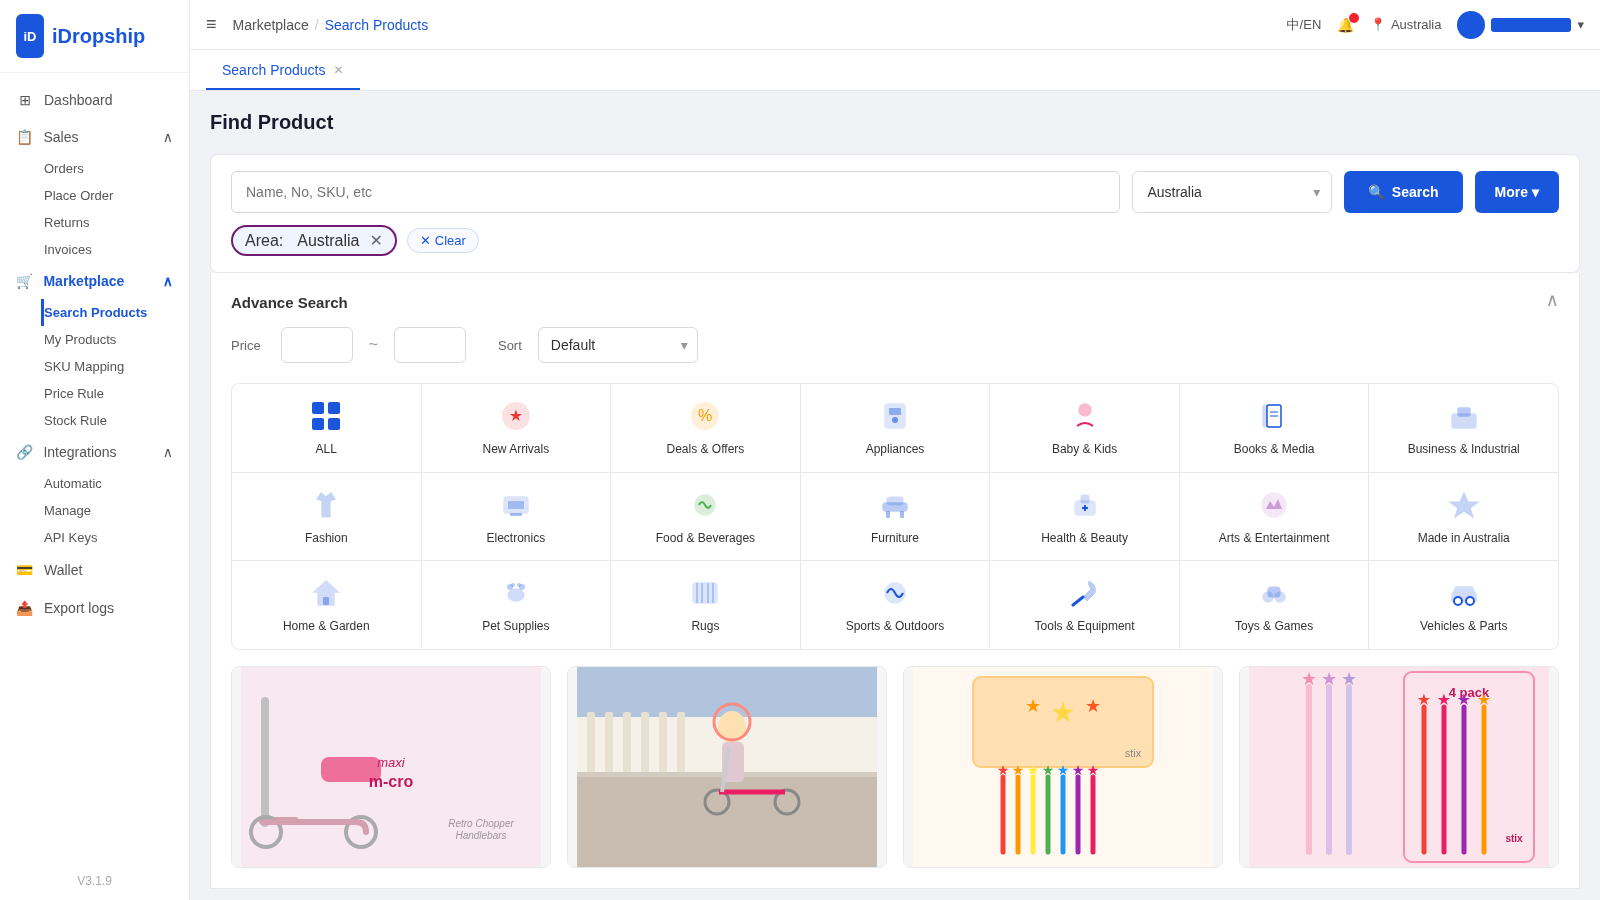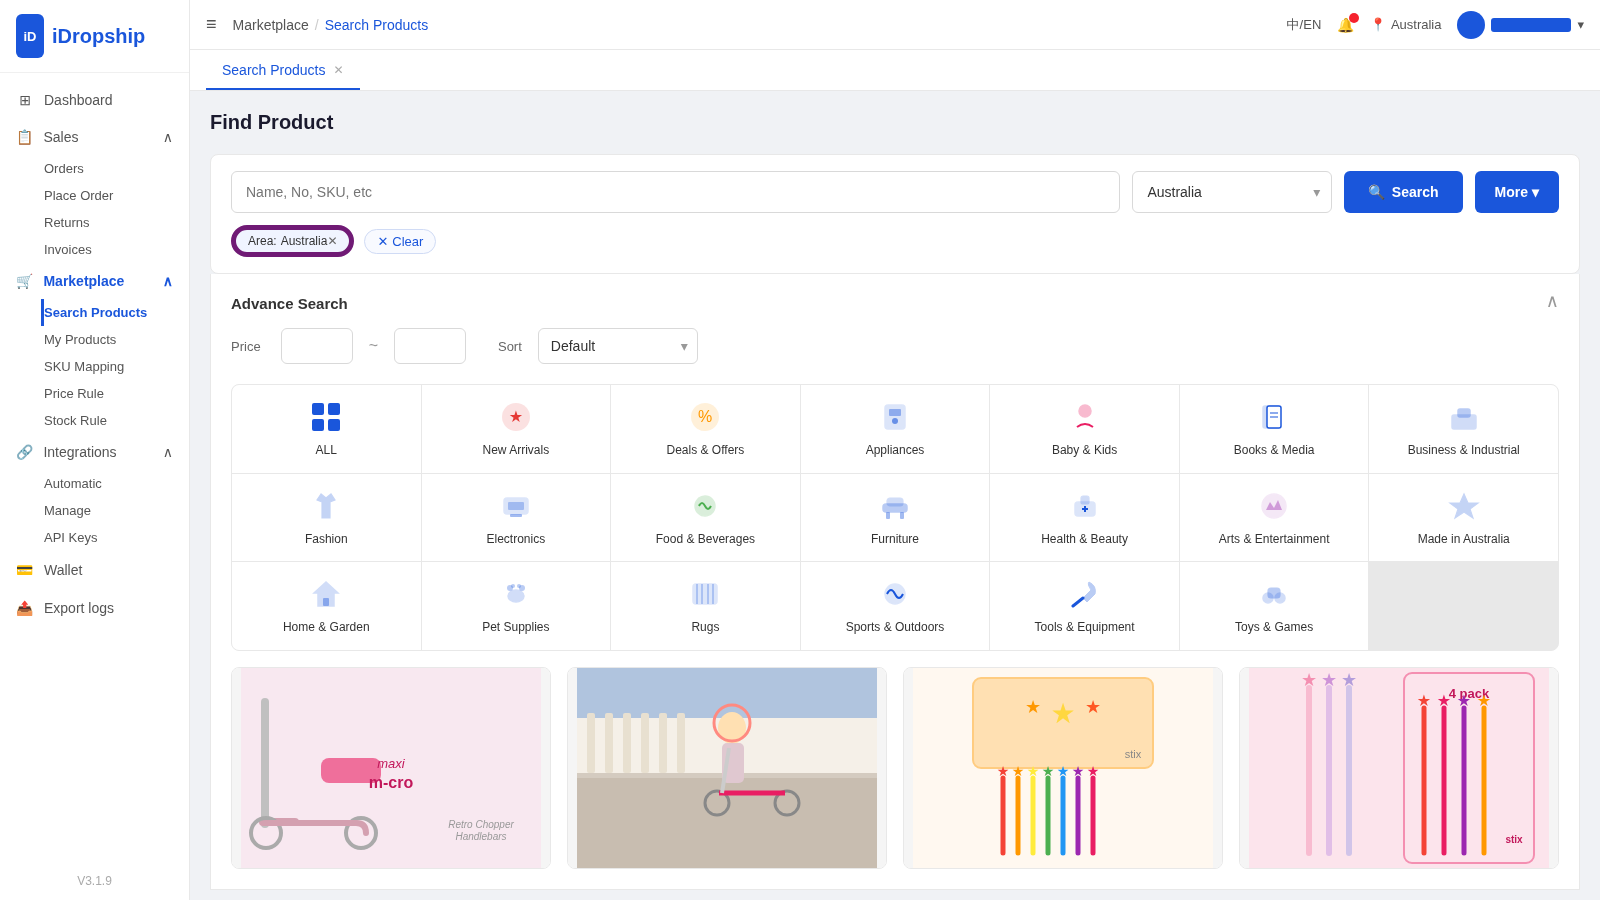--- a/index.html
+++ b/index.html
@@ -48,21 +48,21 @@
     
     .search-bar-wrapper { background: #fff; border-radius: 8px; padding: 16px 20px; margin-bottom: 0; border: 1px solid #e8e8e8; }
     .search-row { display: flex; align-items: center; gap: 12px; }
     .search-input { flex: 1; height: 42px; border: 1px solid #d9d9d9; border-radius: 6px; padding: 0 14px; font-size: 14px; color: #333; outline: none; }
     .country-select { width: 200px; height: 42px; border: 1px solid #d9d9d9; border-radius: 6px; padding: 0 14px; font-size: 14px; color: #333; background: #fff; appearance: none; display: flex; align-items: center; justify-content: space-between; cursor: pointer; }
     .country-select-wrapper { position: relative; width: 200px; }
     .country-select-wrapper::after { content: '▾'; position: absolute; right: 12px; top: 50%; transform: translateY(-50%); color: #999; pointer-events: none; }
     .search-btn { height: 42px; padding: 0 24px; background: #1a56db; color: #fff; border: none; border-radius: 6px; font-size: 14px; font-weight: 600; cursor: pointer; display: flex; align-items: center; gap: 6px; }
     .more-btn { height: 42px; padding: 0 20px; background: #1a56db; color: #fff; border: none; border-radius: 6px; font-size: 14px; font-weight: 600; cursor: pointer; display: flex; align-items: center; gap: 4px; }
     .filter-row { margin-top: 12px; display: flex; align-items: center; gap: 10px; }
-    .filter-tag { display: flex; align-items: center; gap: 0; background: #f0f4ff; border: 5px solid #701a75; border-radius: 20px; padding: 4px 12px; font-size: 12px; color: #333; }
+    .filter-tag { display: flex; align-items: center; gap: 10px; background: #f0f4ff; border: 2px solid #701a75; border-radius: 20px; padding: 4px 12px; font-size: 16px; color: #333; }
     .filter-tag-close { cursor: pointer; color: #666; }
     .clear-btn { display: flex; align-items: center; gap: 4px; font-size: 13px; color: #1a56db; cursor: pointer; border: 1px solid #d0dbf5; border-radius: 20px; padding: 4px 12px; background: #f8faff; }
 
     
     .advance-search-section { background: #fff; border: 1px solid #e8e8e8; border-top: none; padding: 16px 20px 20px; }
     .advance-header { display: flex; align-items: flex-end; justify-content: space-between; margin-bottom: 16px; }
     .advance-title { font-size: 15px; font-weight: 600; color: #333; }
     .advance-toggle { color: #999; cursor: pointer; font-size: 18px; }
     .price-sort-row { display: flex; align-items: center; gap: 16px; margin-bottom: 20px; }
     .price-label { font-size: 13px; color: #666; margin-right: 4px; }
@@ -457,20 +457,30 @@
             <div class="category-icon">
               <svg width="32" height="32" viewBox="0 0 32 32">
                   <circle cx="10" cy="20" r="5" fill="#1a56db" opacity="0.2" stroke="#1a56db" stroke-width="1.5"></circle>
                   <circle cx="22" cy="20" r="5" fill="#1a56db" opacity="0.2" stroke="#1a56db" stroke-width="1.5"></circle>
                   <rect x="10" y="10" width="12" height="10" rx="3" fill="#1a56db" opacity="0.3" stroke="#1a56db" stroke-width="1.2"></rect>
                 </svg>
             </div>
             <span class="category-label">Toys &amp; Games</span>
           </div>
 
+          <div class="category-item">
+            <div class="category-icon">
+              <svg width="32" height="32" viewBox="0 0 32 32">
+                  <path d="M4 18 L8 10 L24 10 L28 18 L28 24 L4 24 Z" fill="#1a56db" opacity="0.2" stroke="#1a56db" stroke-width="1.5"></path>
+                  <circle cx="10" cy="24" r="4" fill="#fff" stroke="#1a56db" stroke-width="2"></circle>
+                  <circle cx="22" cy="24" r="4" fill="#fff" stroke="#1a56db" stroke-width="2"></circle>
+                </svg>
+            </div>
+            <span class="category-label">Vehicles &amp; Parts</span>
+          </div>
         </div>
 
         <div class="product-grid">
 
           <div class="product-card">
             <div class="product-img">
               <svg width="100%" height="100%" viewBox="0 0 300 200" xmlns="http://www.w3.org/2000/svg">
                 <rect width="300" height="200" fill="#f8e8f0"></rect>
                 <rect x="20" y="30" width="8" height="130" rx="4" fill="#c0c0c0"></rect>
                 <rect x="18" y="150" width="40" height="8" rx="4" fill="#d4a0b0"></rect>

